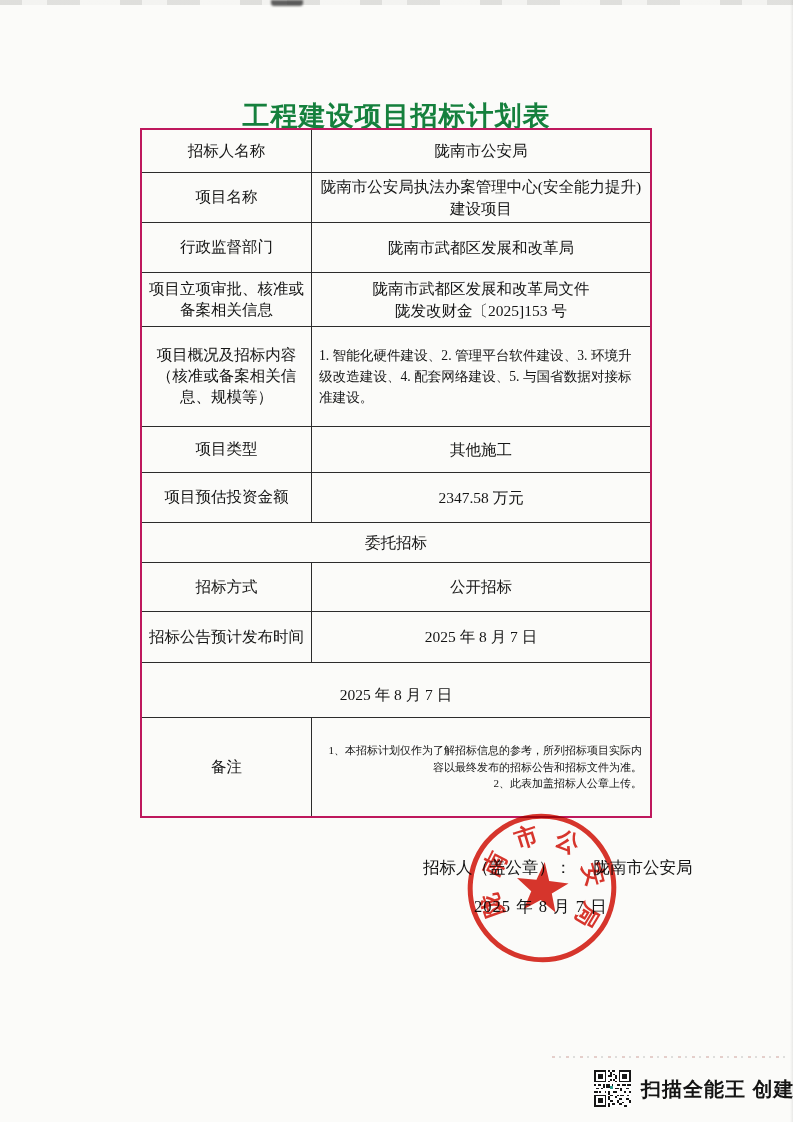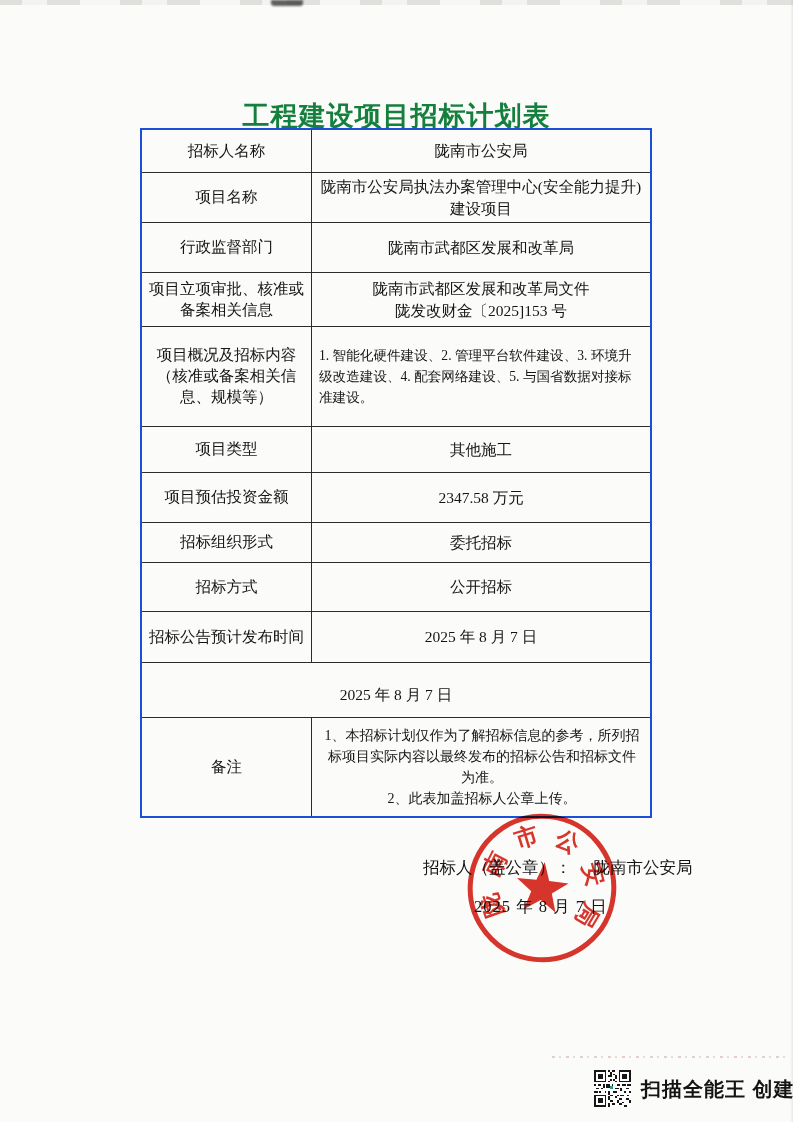--- a/index.html
+++ b/index.html
@@ -36,21 +36,21 @@
   .doc-title{
     position:absolute;left:0;right:0;top:86px;margin:12px;
     text-align:center;font-size:27px;font-weight:700;letter-spacing:1px;
     font-family:"Liberation Sans","DejaVu Sans",sans-serif;color:#15803d;
   }
 
   
   .tender-table{
     position:absolute;left:140px;top:128px;width:512px;
     display:flex;flex-direction:column;
-    border:2px solid #1d4ed8;box-sizing:border-box;
+    border:2px solid #be185d;box-sizing:border-box;
   }
   .row{display:flex;border-bottom:1.5px solid #2c2c2c;box-sizing:border-box;}
   .row:last-child{border-bottom:none;}
   .row:nth-child(1){height:43px}
   .row:nth-child(2){height:50px}
   .row:nth-child(3){height:50px}
   .row:nth-child(4){height:54px}
   .row:nth-child(5){height:100px}
   .row:nth-child(6){height:46px}
   .row:nth-child(7){height:50px}
@@ -69,21 +69,21 @@
     flex:1;box-sizing:border-box;
     display:flex;align-items:center;justify-content:center;
     text-align:center;padding:2px 8px;font-size:15.5px;line-height:1.4;
     white-space:pre-line;
   }
   .row:nth-child(5) .cell-value{
     justify-content:flex-start;text-align:left;font-size:13.6px;line-height:1.55;padding:2px 16px 2px 7px;
   }
   .row:nth-child(11) .cell-value{padding-top:12px;}
   .row:nth-child(12) .cell-value{
-    justify-content:flex-start;text-align:center;font-size:14px;line-height:1.5;padding:4px 8px 4px 10px;
+    justify-content:flex-start;text-align:right;font-size:11px;line-height:1.5;padding:4px 8px 4px 10px;
   }
 
   
   .sig-line{
     position:absolute;left:423px;top:857px;font-size:16.5px;white-space:nowrap;
   }
   .sig-gap{display:inline-block;width:22px;}
   .sig-date{
     position:absolute;left:474px;top:896px;font-size:16.5px;letter-spacing:1px;white-space:nowrap;
   }
@@ -138,21 +138,20 @@
     </div>
     <div class="row">
       <div class="cell-label">项目类型</div>
       <div class="cell-value">其他施工</div>
     </div>
     <div class="row">
       <div class="cell-label">项目预估投资金额</div>
       <div class="cell-value">2347.58 万元</div>
     </div>
     <div class="row">
-      <div class="cell-label">招标组织形式</div>
       <div class="cell-value">委托招标</div>
     </div>
     <div class="row">
       <div class="cell-label">招标方式</div>
       <div class="cell-value">公开招标</div>
     </div>
     <div class="row">
       <div class="cell-label">招标公告预计发布时间</div>
       <div class="cell-value">2025 年 8 月 7 日</div>
     </div>

